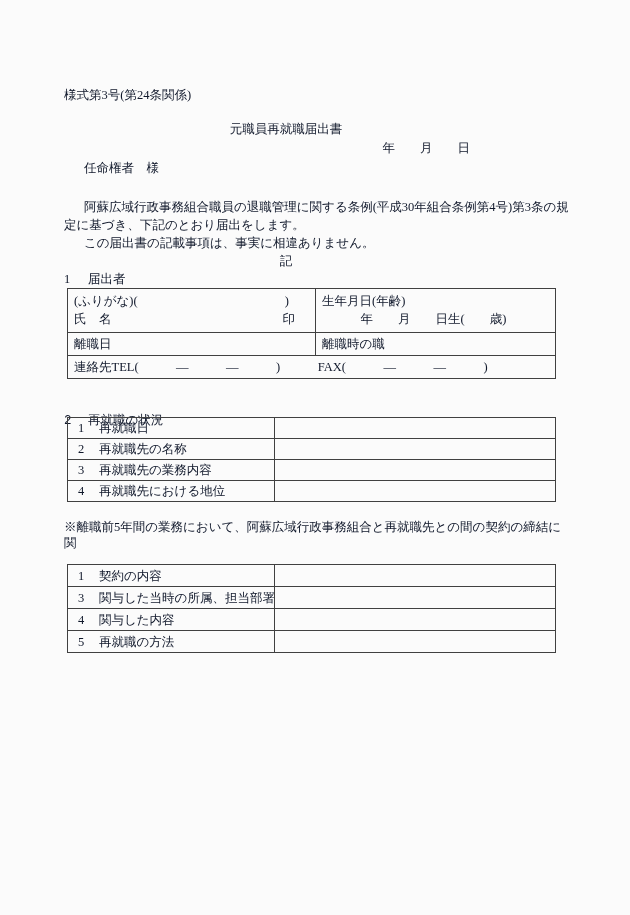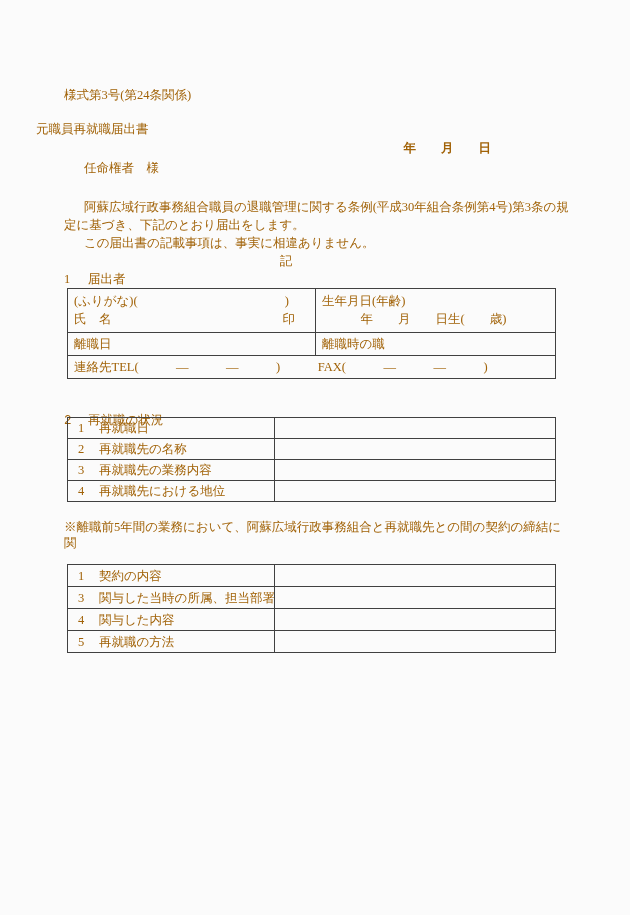--- a/index.html
+++ b/index.html
@@ -1,28 +1,28 @@
 <!DOCTYPE html>
 <html lang="ja"><head>
 <meta charset="utf-8">
 <style>
   html,body{margin:0;padding:0;background:#fbfbfb;}
   .page{
     position:relative;
     width:572px;height:915px;
     background:#fbfbfb;
-    color:#a16207;
+    color:#0f172a;
     font-family:"Liberation Serif","DejaVu Serif",serif;
     font-size:12.5px;
     line-height:18px;
     overflow:hidden;
   }
   .form-number{position:absolute;left:64px;top:86px;}
-  .doc-title{position:absolute;left:0;top:120px;width:100%;margin-left:36px;}
-  .date-line{position:absolute;top:139px;right:81px;font-weight:bold;}
+  .doc-title{position:absolute;left:0;top:120px;width:100%;text-align:center;}
+  .date-line{position:absolute;top:139px;right:102px;}
   .addressee{position:absolute;left:84px;top:159px;}
   .body-text{position:absolute;left:64px;top:198px;width:506px;}
   .indent1{padding-left:20px;}
   .ki{position:absolute;left:0;top:252px;width:100%;text-align:center;}
   .sec-heading{position:absolute;left:64px;}
   .s1{top:270px;}
   .s2{top:412px;font-family:Liberation Mono, monospace;}
   .sec-heading .no,.lbl .no{display:inline-block;min-width:12px;}
   .sec-heading .hl{margin-left:12px;}
   table{

